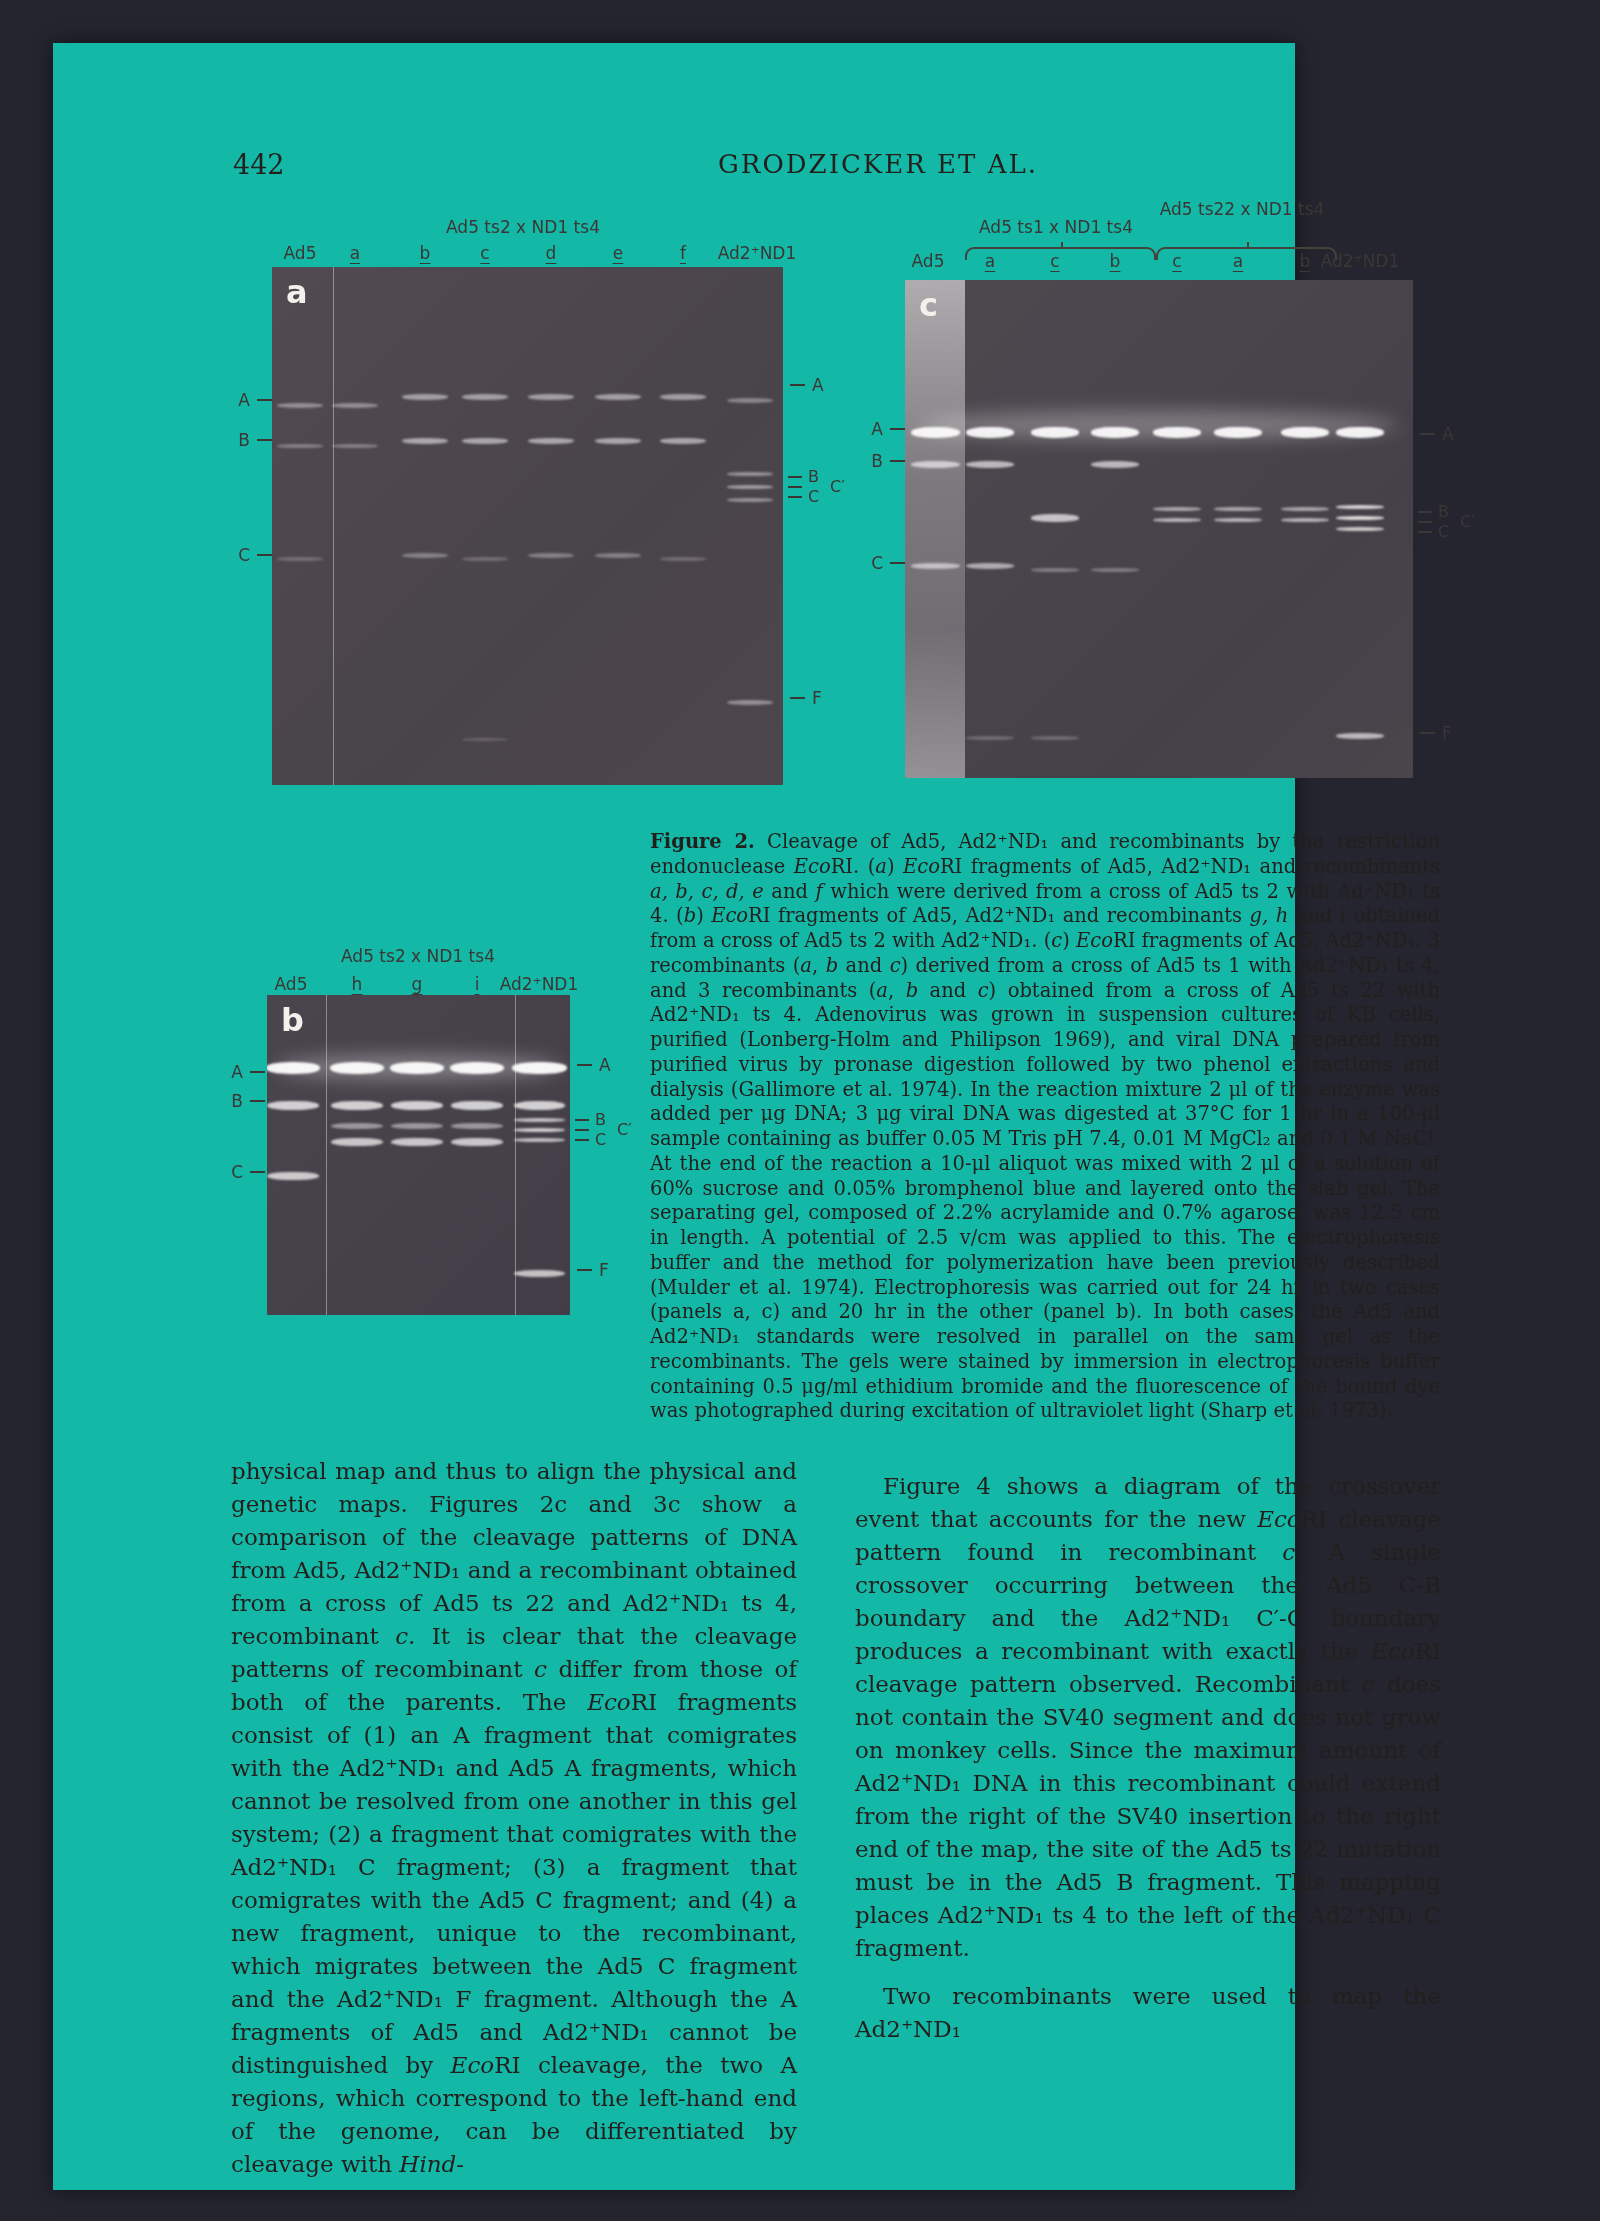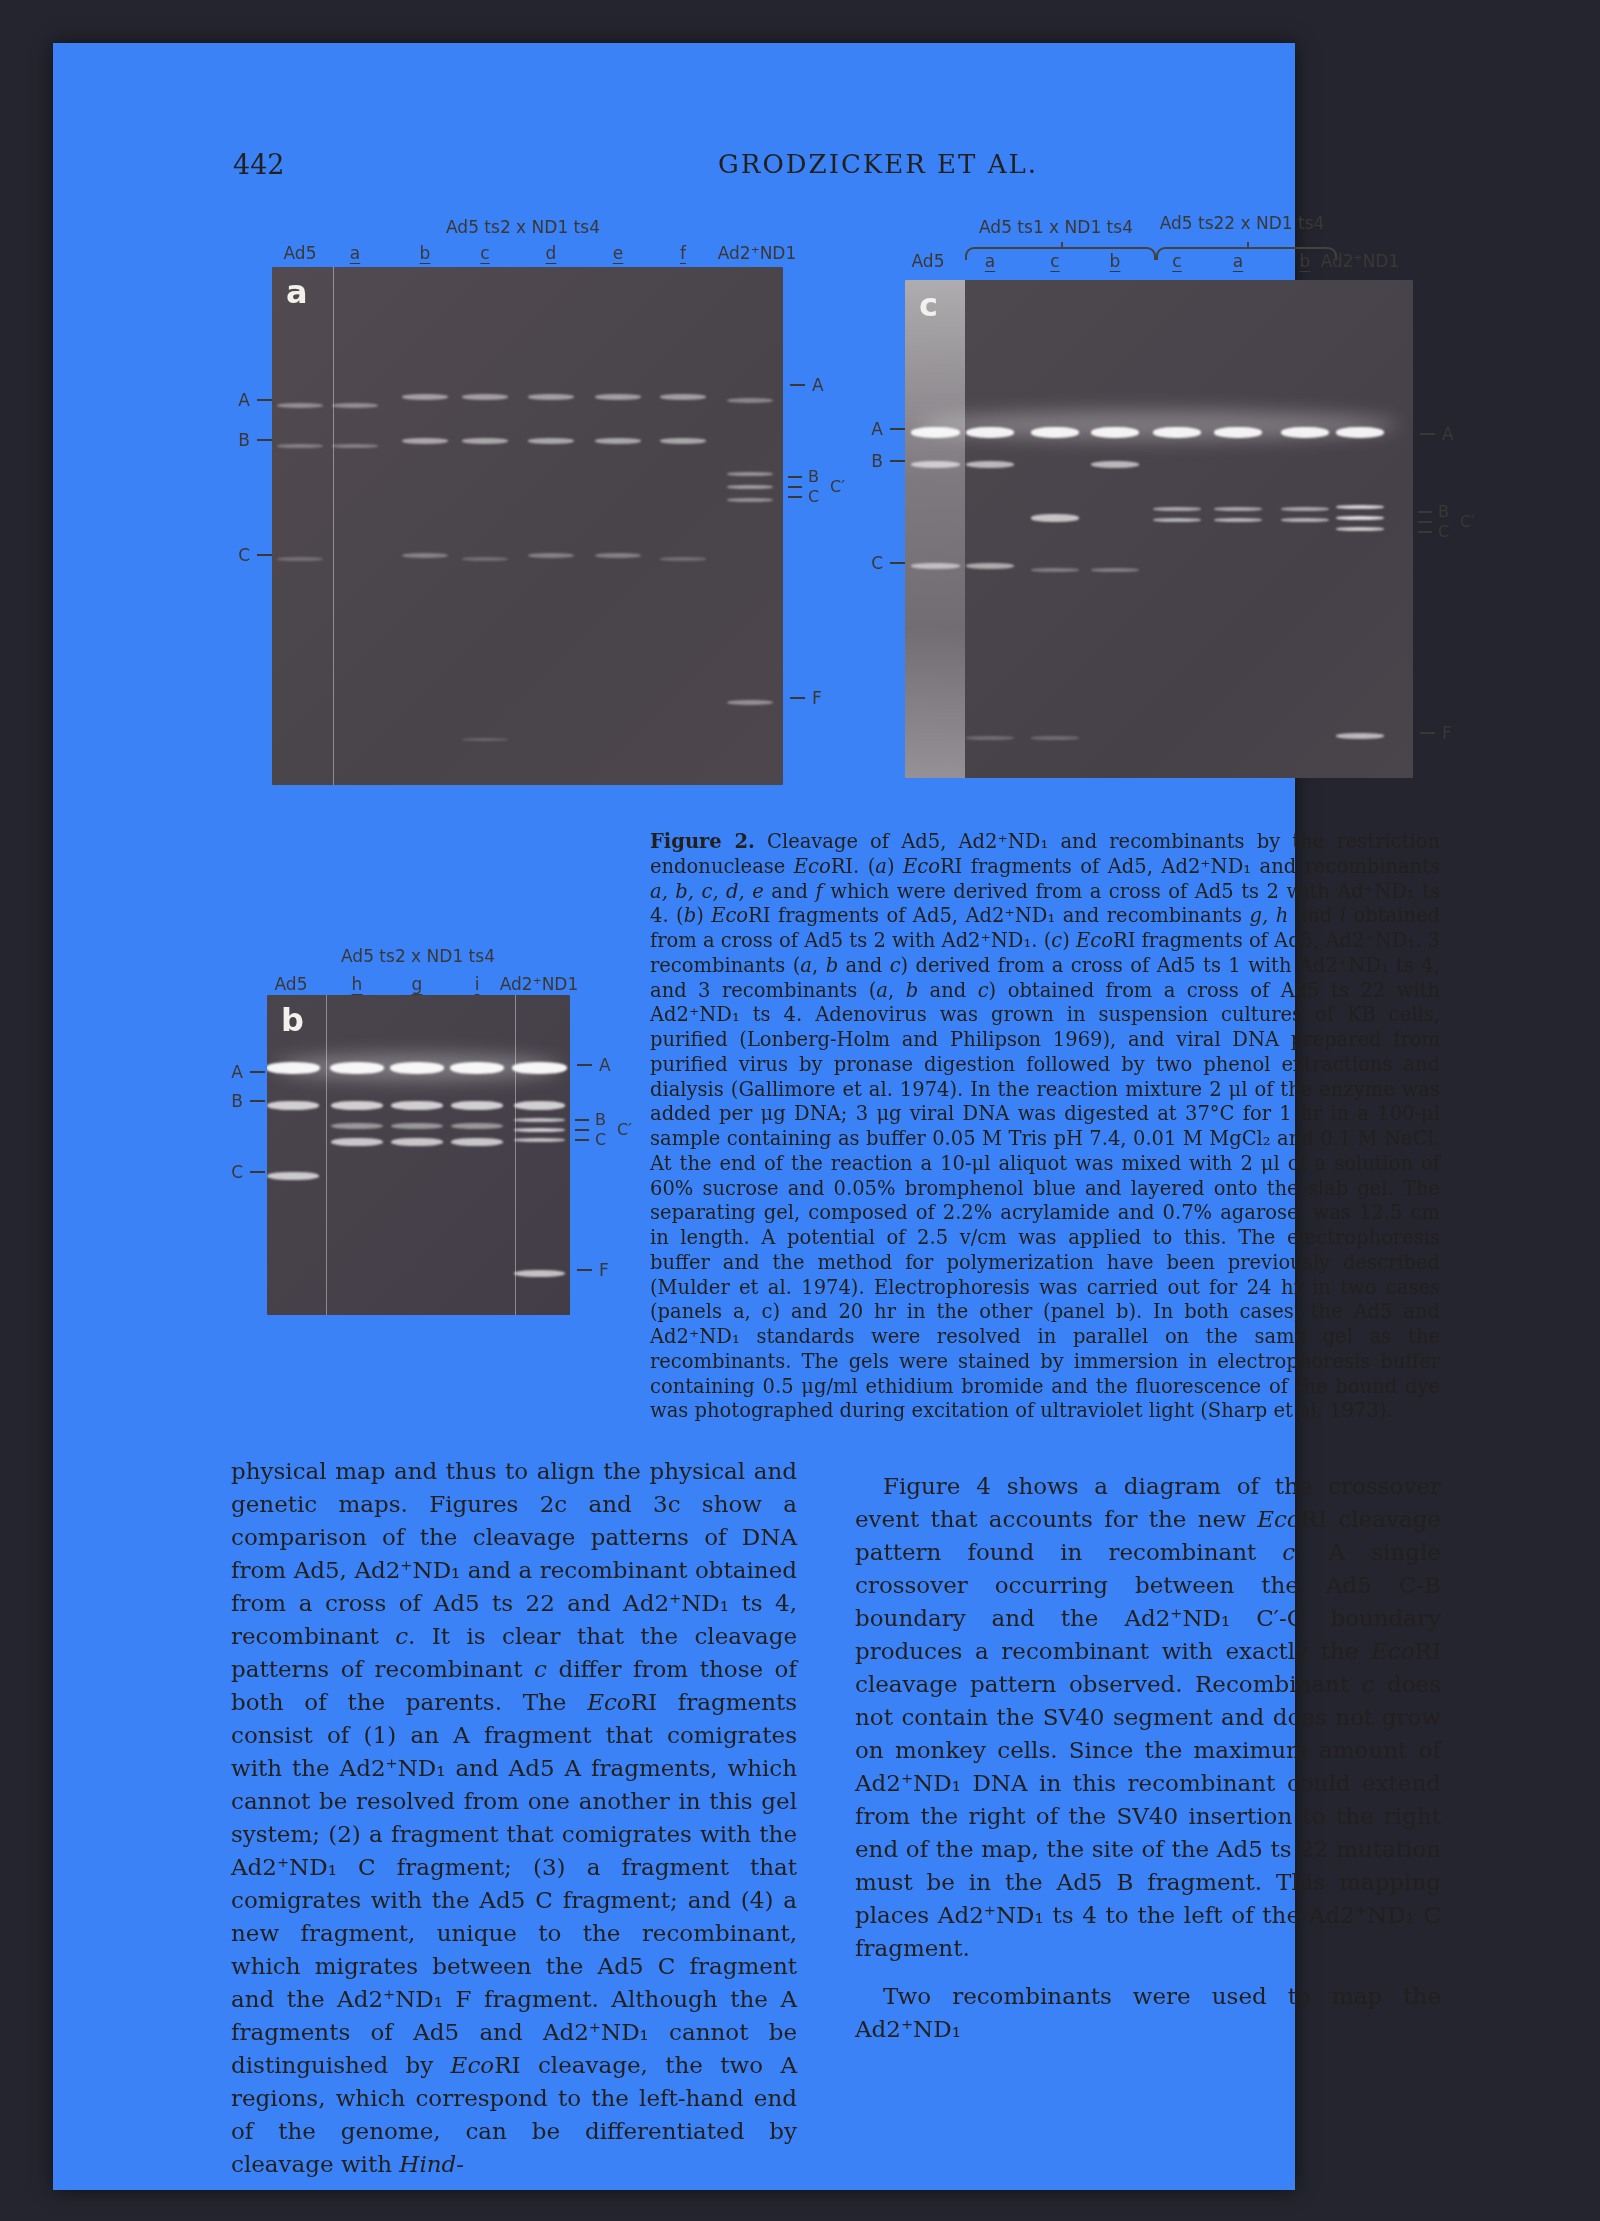--- a/index.html
+++ b/index.html
@@ -1,18 +1,18 @@
 <!DOCTYPE html>
 <html><head>
 <meta charset="utf-8">
 <style>
   html,body{margin:0;padding:0;}
   .stage{position:relative;width:1600px;height:2221px;background:#24252f;overflow:hidden;
          font-family:"DejaVu Serif",serif;}
-  .page{position:absolute;left:53px;top:43px;width:1242px;height:2147px;background:#3b82f6;
+  .page{position:absolute;left:53px;top:43px;width:1242px;height:2147px;background:#14b8a6;
         border-radius:0;box-shadow:0 0 18px rgba(0,0,0,.55);}
   
   .pagenum{position:absolute;left:180px;top:106px;font-size:27px;color:#221f1c;}
   .runhead{position:absolute;left:600px;top:106px;width:450px;text-align:center;font-size:26px;
            letter-spacing:2px;color:#221f1c;}
   
   .glabel{position:absolute;font-family:"DejaVu Sans",sans-serif;font-size:17px;color:#3b3734;}
   .crosslabel{text-align:center;}
   .lane{width:90px;text-align:center;}
   .u{text-decoration:underline;text-underline-offset:4px;}
@@ -127,21 +127,21 @@
       <span class="bclabel bl-b">B</span>
       <span class="bclabel bl-c">C</span>
       <span class="bclabel bl-cp">C′</span>
     </div>
     <div class="rmark" style="left:737px;top:646px;">
       <span class="tick"></span>
         <span>F</span>
     </div>
 
     <div class="glabel crosslabel" style="left:903px;top:174px;width:200px;">Ad5 ts1 x ND1 ts4</div>
-    <div class="glabel crosslabel" style="left:1089px;top:170px;width:200px;">Ad5 ts22 x ND1 ts4</div>
+    <div class="glabel crosslabel" style="left:1089px;top:156px;width:200px;">Ad5 ts22 x ND1 ts4</div>
     <div class="brace" style="left:912px;top:204px;width:187px;"></div>
     <div class="brace" style="left:1103px;top:204px;width:177px;"></div>
 
     <span class="glabel lane" style="left:830px;top:208px;">Ad5</span>
     <span class="glabel lane u" style="left:892px;top:208px;">a</span>
     <span class="glabel lane u" style="left:957px;top:208px;">c</span>
     <span class="glabel lane u" style="left:1017px;top:208px;">b</span>
     <span class="glabel lane u" style="left:1079px;top:208px;">c</span>
     <span class="glabel lane u" style="left:1140px;top:208px;">a</span>
     <span class="glabel lane u" style="left:1207px;top:208px;">b</span>

